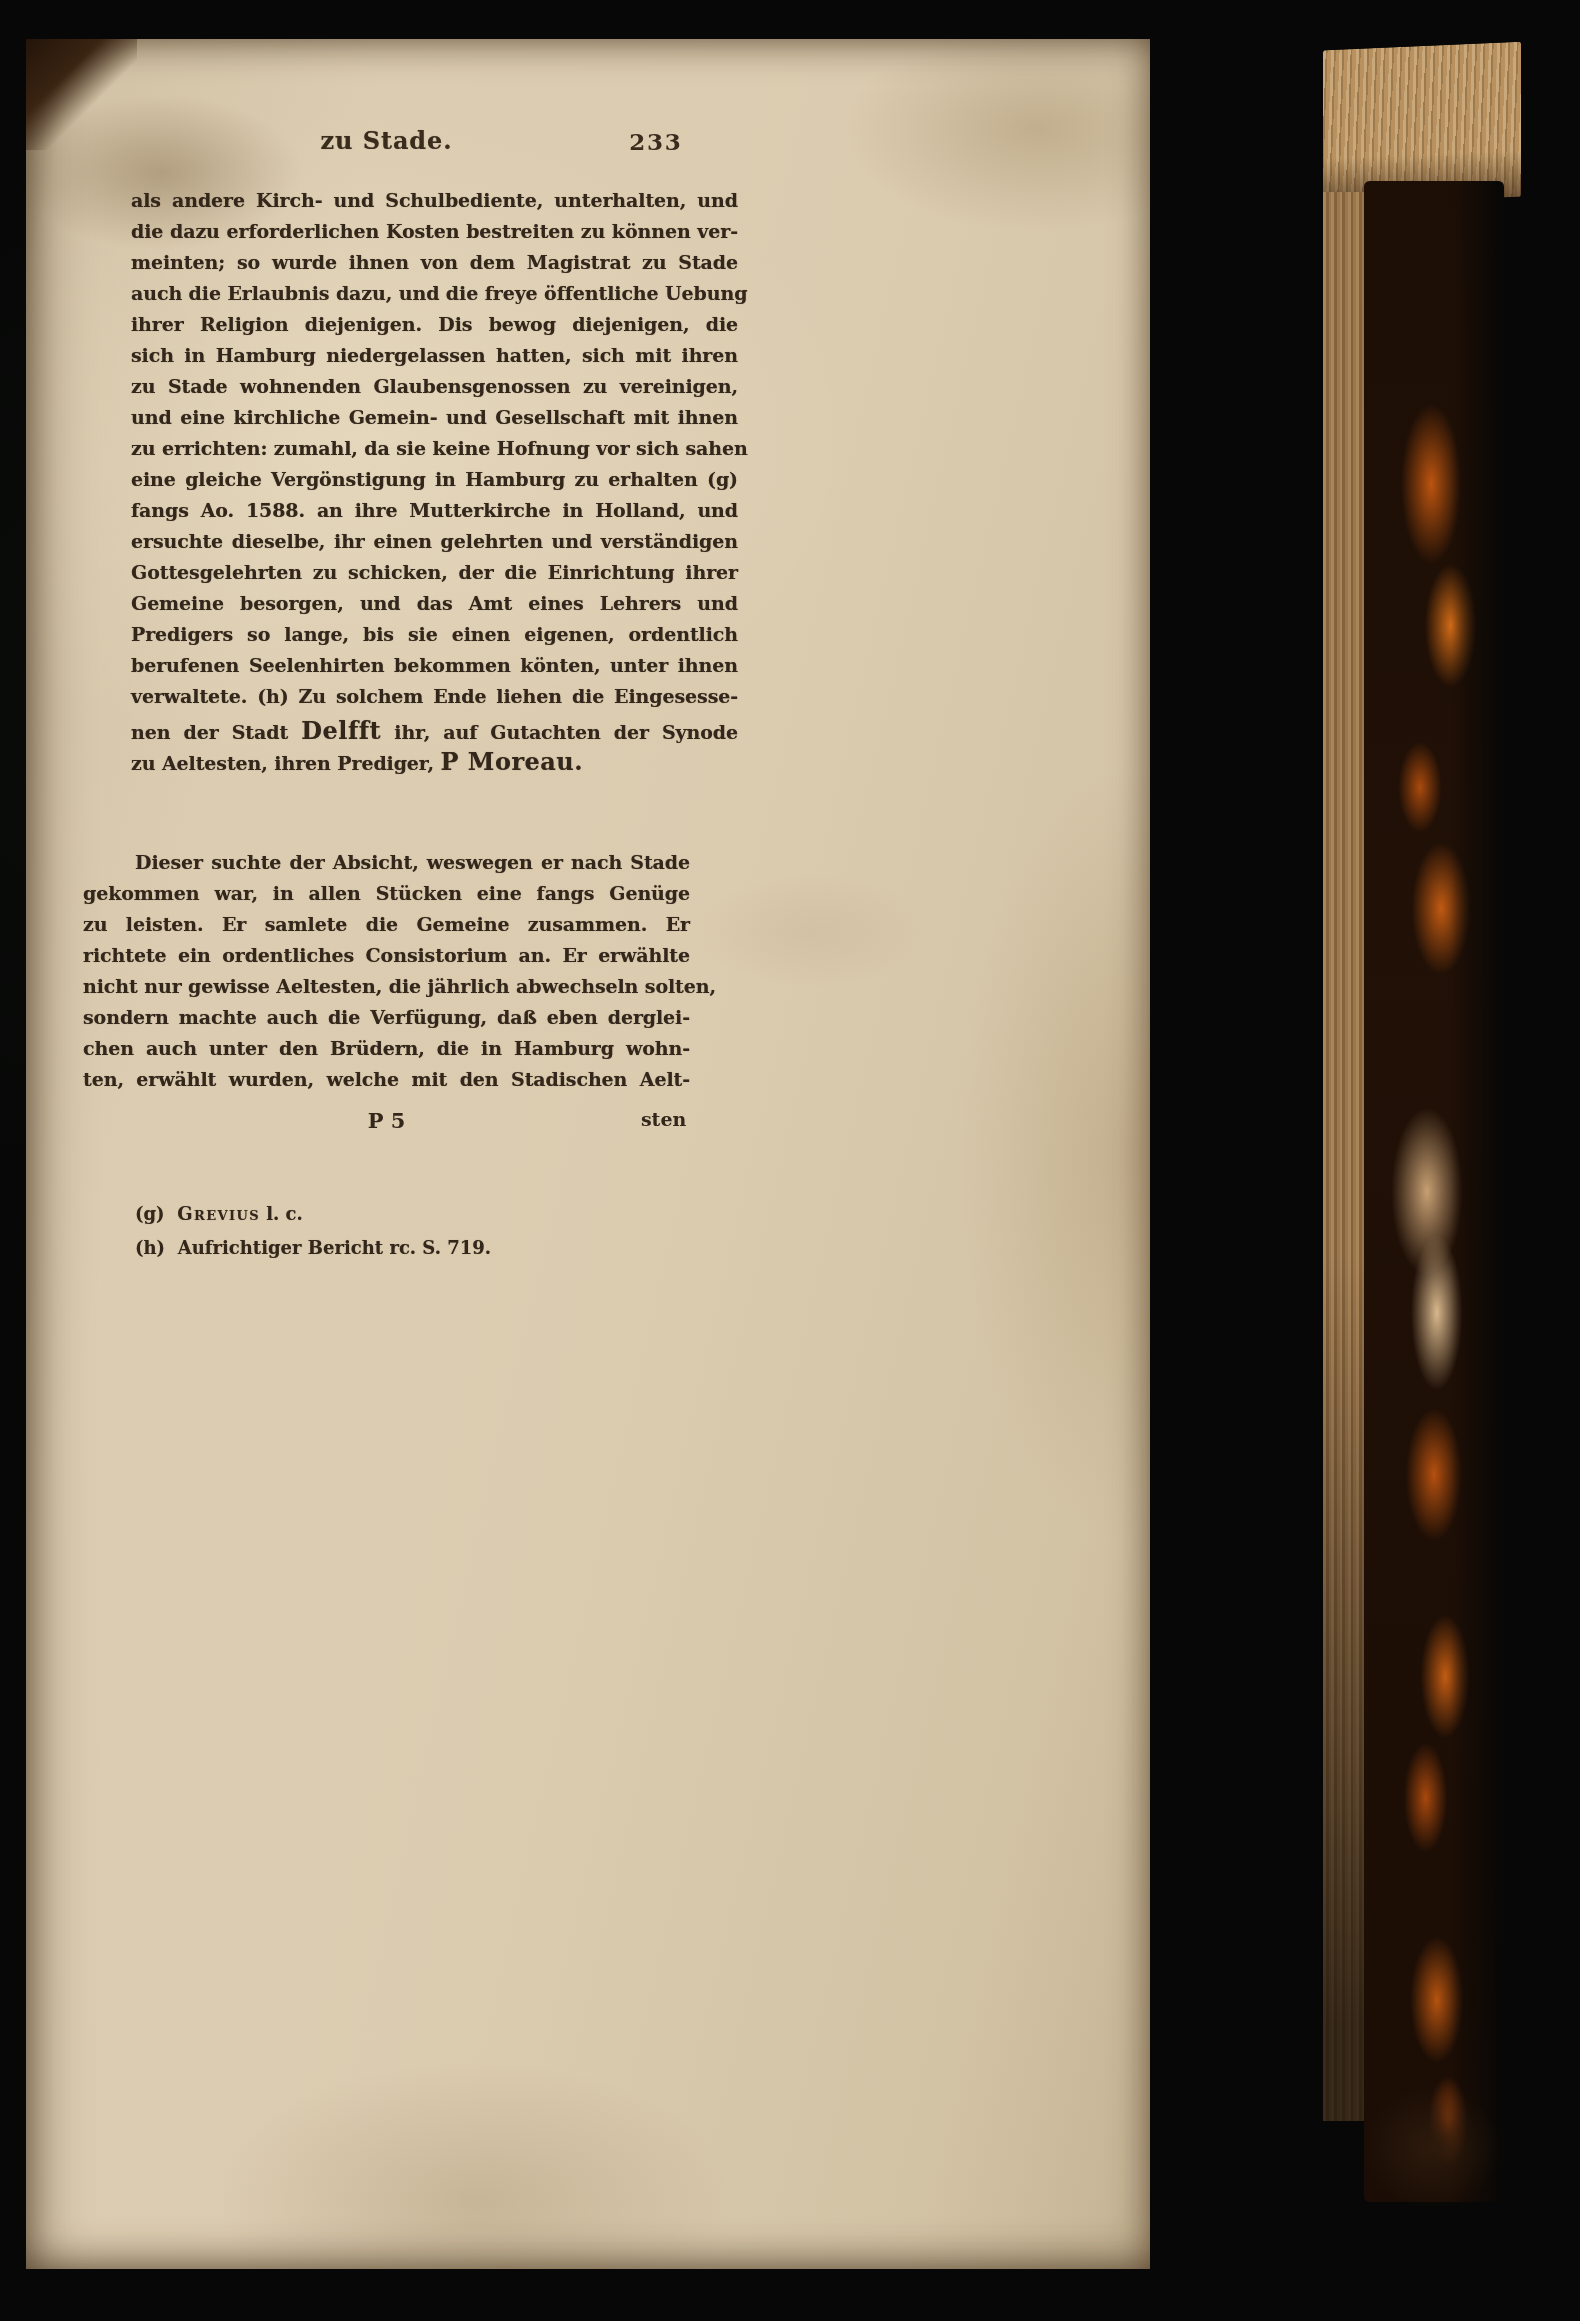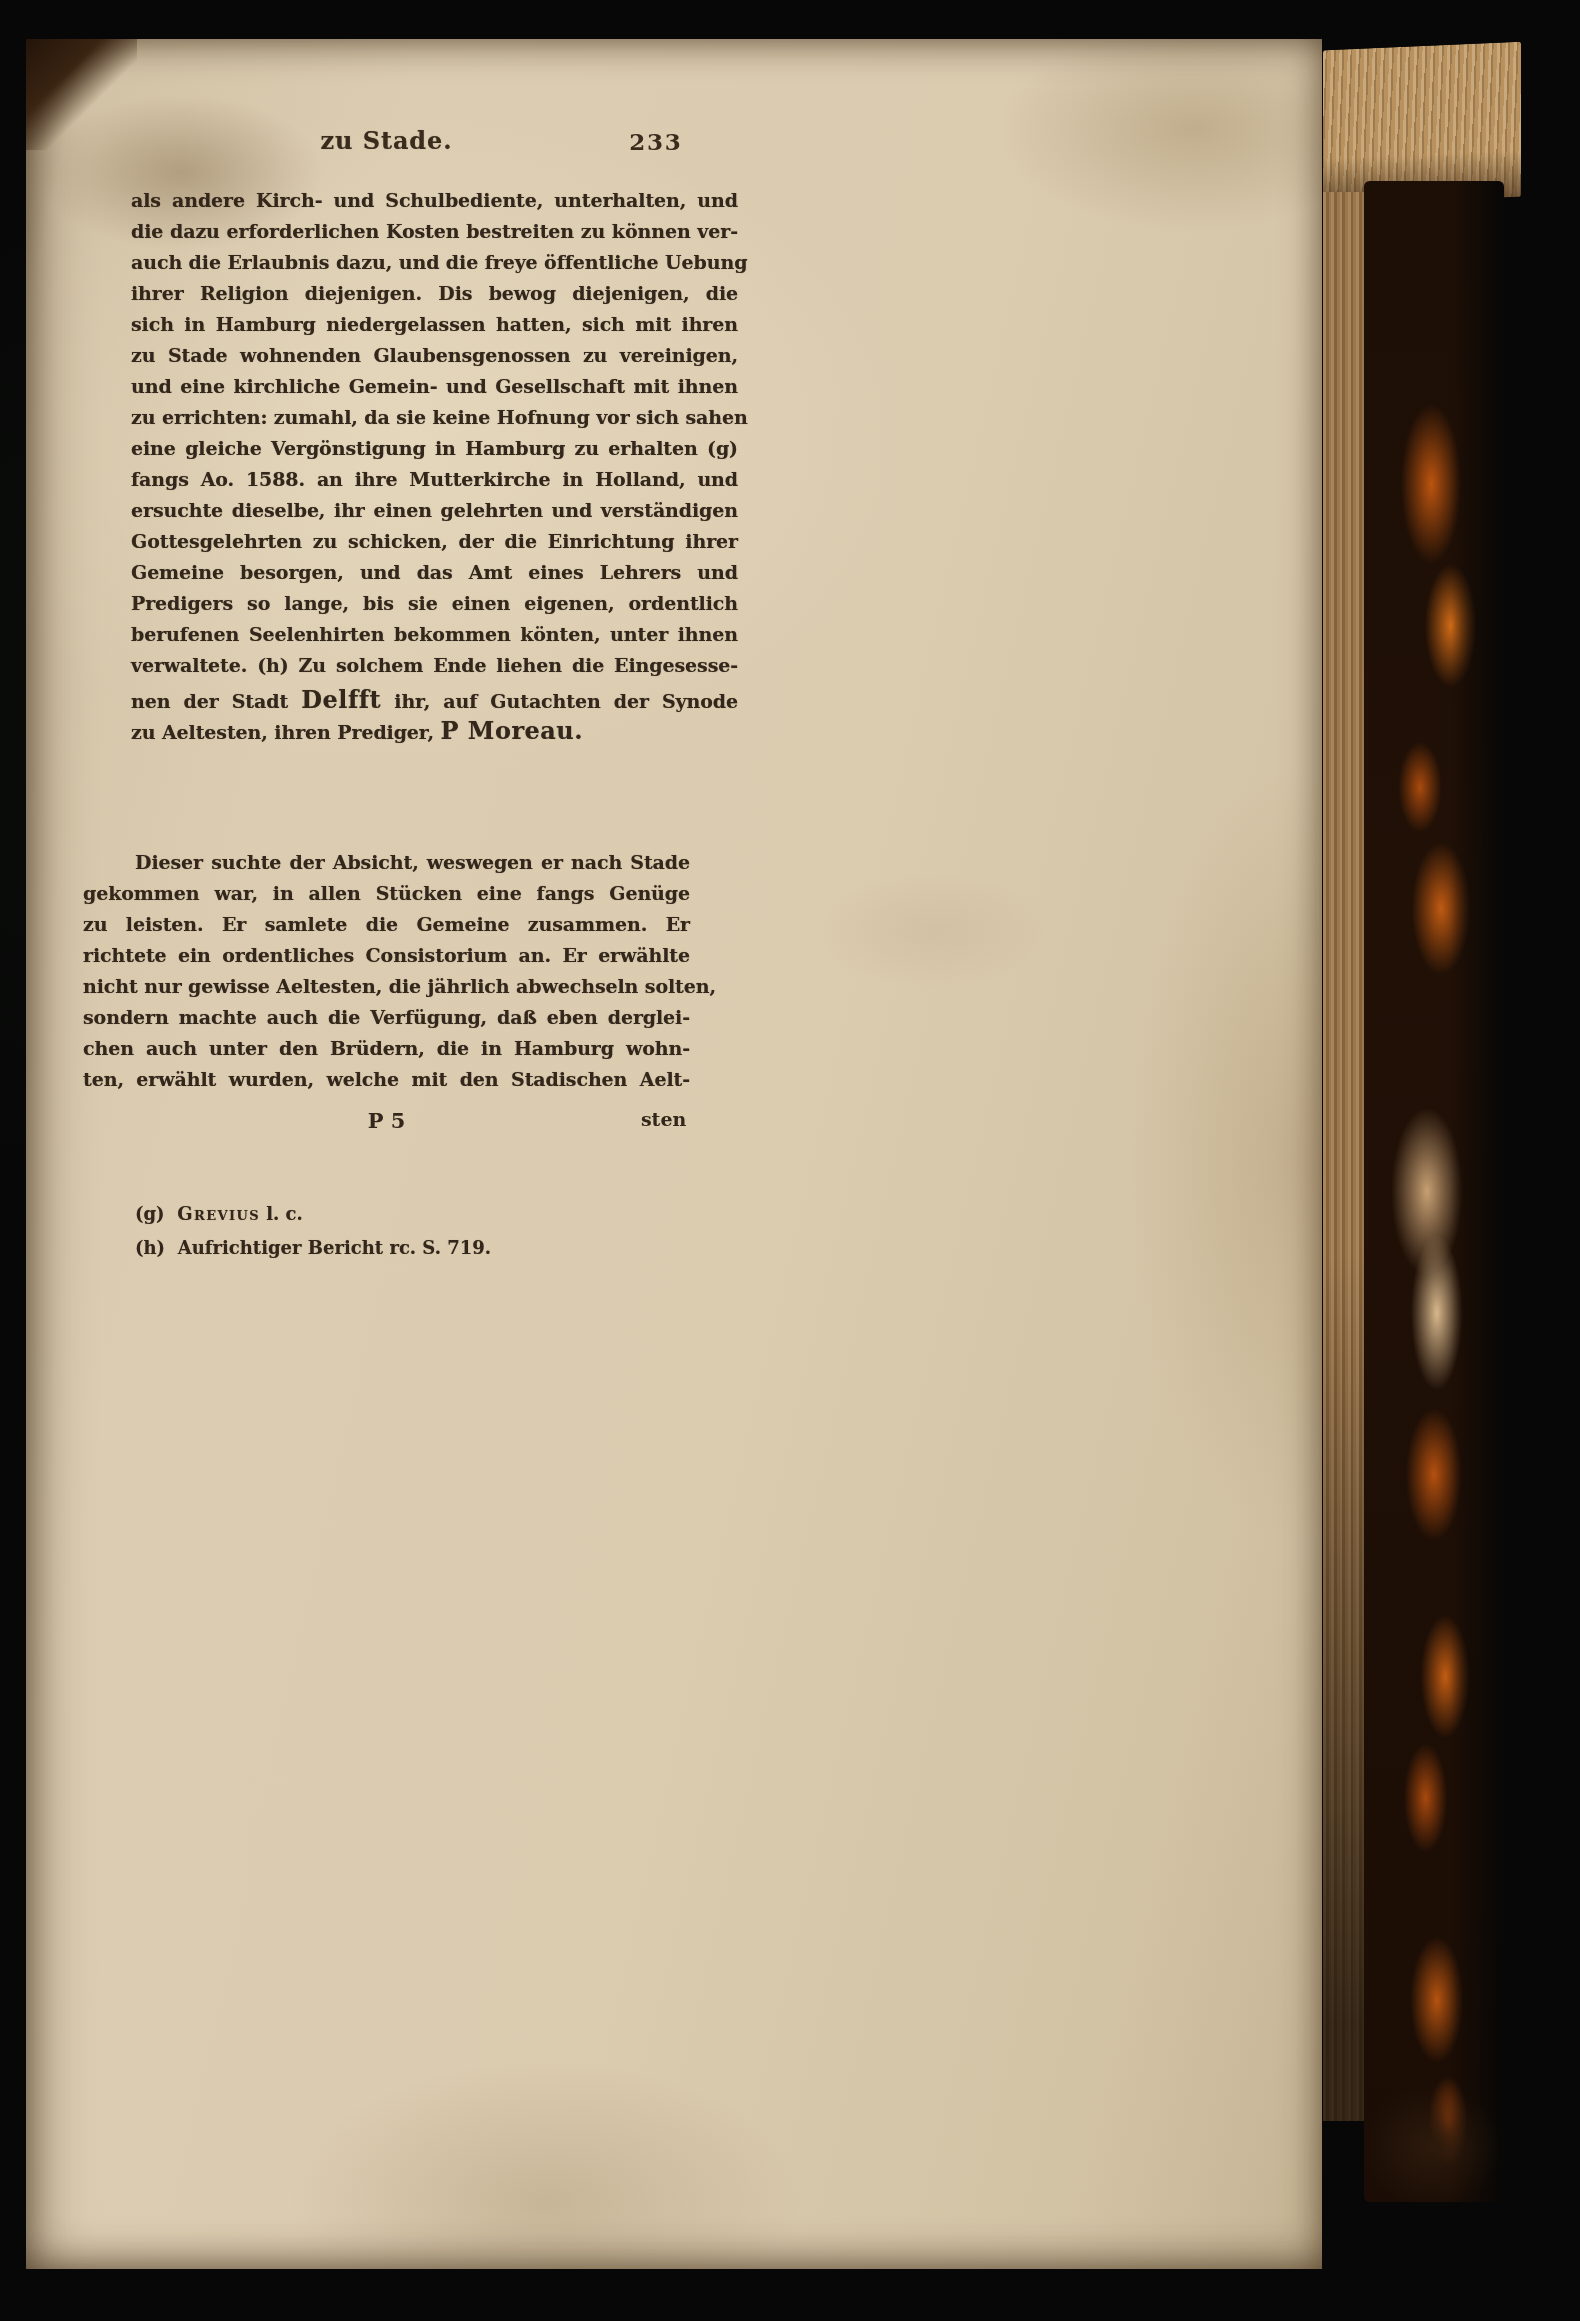--- a/index.html
+++ b/index.html
@@ -6,21 +6,21 @@
   .stage {
     position:relative; width:1580px; height:2321px; overflow:hidden;
     background:
       radial-gradient(1108px 831px at 20% 30%, #0b0d0b 0%, #060706 70%),
       #060706;
     font-family:"DejaVu Serif", serif;
   }
 
   
   .page {
-    position:absolute; left:26px; top:39px; width:1296px; height:2230px;
+    position:absolute; left:26px; top:39px; width:1124px; height:2230px;
     background:
       radial-gradient(831px 554px at 30% 18%, rgba(255,244,218,0.25) 0%, rgba(255,244,218,0) 60%),
       linear-gradient(103deg, #b3a286 0%, #d2c2a5 3.5%, #dccdb2 22%, #dbcbaf 55%, #d3c3a5 85%, #c4b293 100%),
       #d6c6a9;
     box-shadow:
       inset 26px 0 51px -16.6px rgba(56,38,18,0.55),
       inset -13px 0 37px -9.2px rgba(70,48,22,0.40),
       inset 0 -20px 42px -14.8px rgba(60,42,20,0.45),
       inset 0 16.6px 35px -13px rgba(60,42,20,0.35);
   }
@@ -126,20 +126,21 @@
     <div class="page-texture"></div>
 
     <div class="running-head">
       <span class="head-title">zu Stade.</span>
       <span class="head-number">233</span>
     </div>
 
     <div class="textblock para1">
       <div class="line">als andere Kirch- und Schulbediente, unterhalten, und</div>
       <div class="line">die dazu erforderlichen Kosten bestreiten zu können ver-</div>
+      <div class="line">meinten; so wurde ihnen von dem Magistrat zu Stade</div>
       <div class="line">auch die Erlaubnis dazu, und die freye öffentliche Uebung</div>
       <div class="line">ihrer Religion diejenigen.  Dis bewog diejenigen, die</div>
       <div class="line">sich in Hamburg niedergelassen hatten, sich mit ihren</div>
       <div class="line">zu Stade wohnenden Glaubensgenossen zu vereinigen,</div>
       <div class="line">und eine kirchliche Gemein- und Gesellschaft mit ihnen</div>
       <div class="line">zu errichten: zumahl, da sie keine Hofnung vor sich sahen</div>
       <div class="line">eine gleiche Vergönstigung in Hamburg zu erhalten (g)</div>
       <div class="line">fangs Ao. 1588. an ihre Mutterkirche in Holland, und</div>
       <div class="line">ersuchte dieselbe, ihr einen gelehrten und verständigen</div>
       <div class="line">Gottesgelehrten zu schicken, der die Einrichtung ihrer</div>

